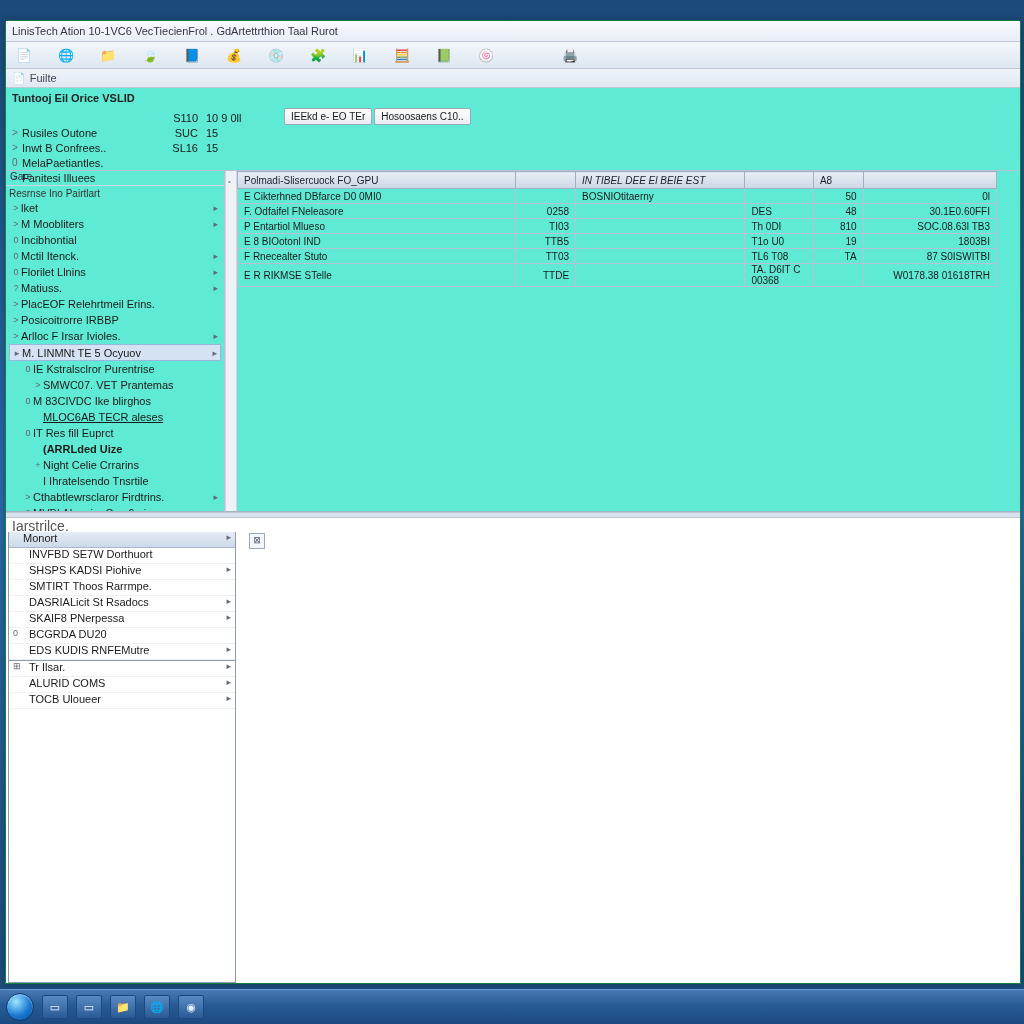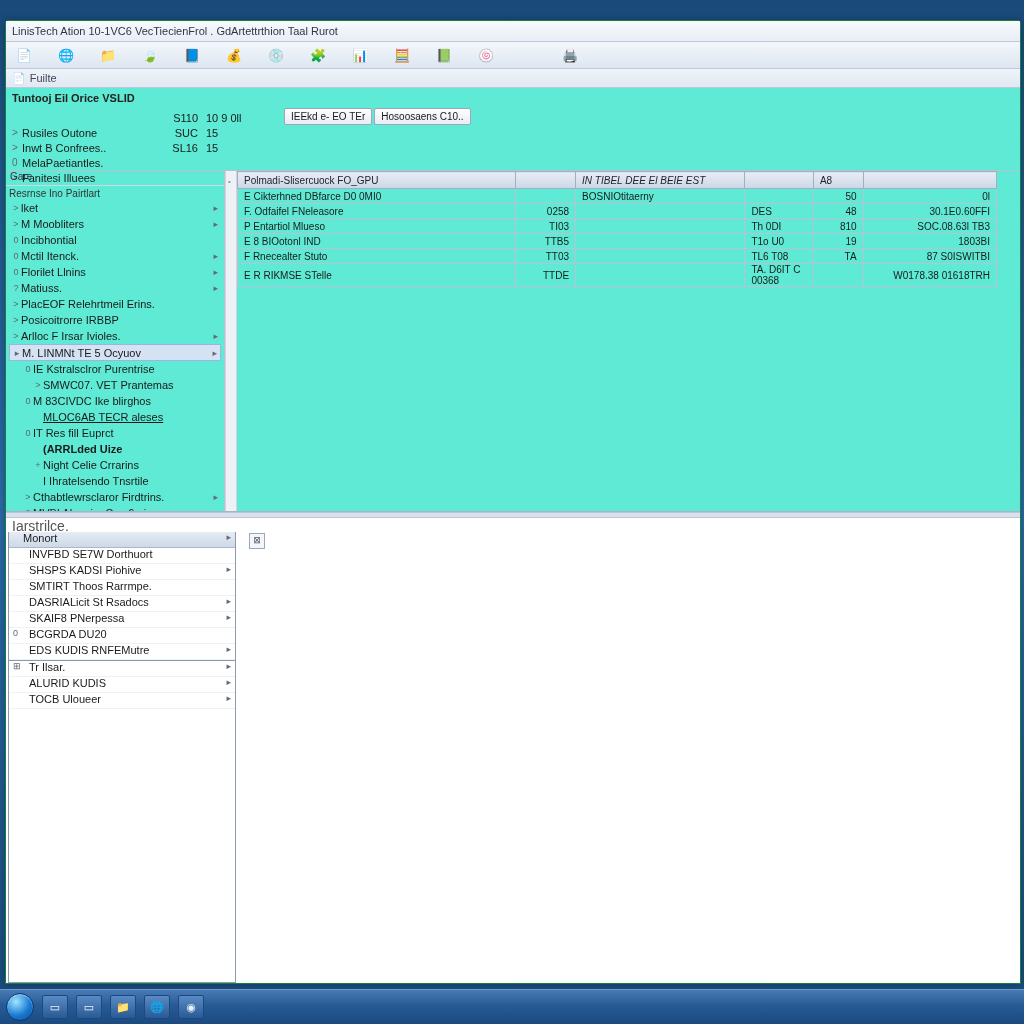--- a/index.html
+++ b/index.html
@@ -342,21 +342,21 @@
             </div>
           </div>
         <div id="lnav-items2">
             <div class="lnav-item sep">
               <span class="mk">⊞</span>
               <span style="padding-left:6px">Tr Ilsar.</span>
               <span class="ar">▸</span>
             </div>
             <div class="lnav-item">
               <span class="mk"></span>
-              <span style="padding-left:6px">ALURID KUDIS</span>
+              <span style="padding-left:6px">ALURID COMS</span>
               <span class="ar">▸</span>
             </div>
             <div class="lnav-item">
               <span class="mk"></span>
               <span style="padding-left:6px">TOCB Uloueer</span>
               <span class="ar">▸</span>
             </div>
           </div>
       </div>
       <div class="lsp"></div>

